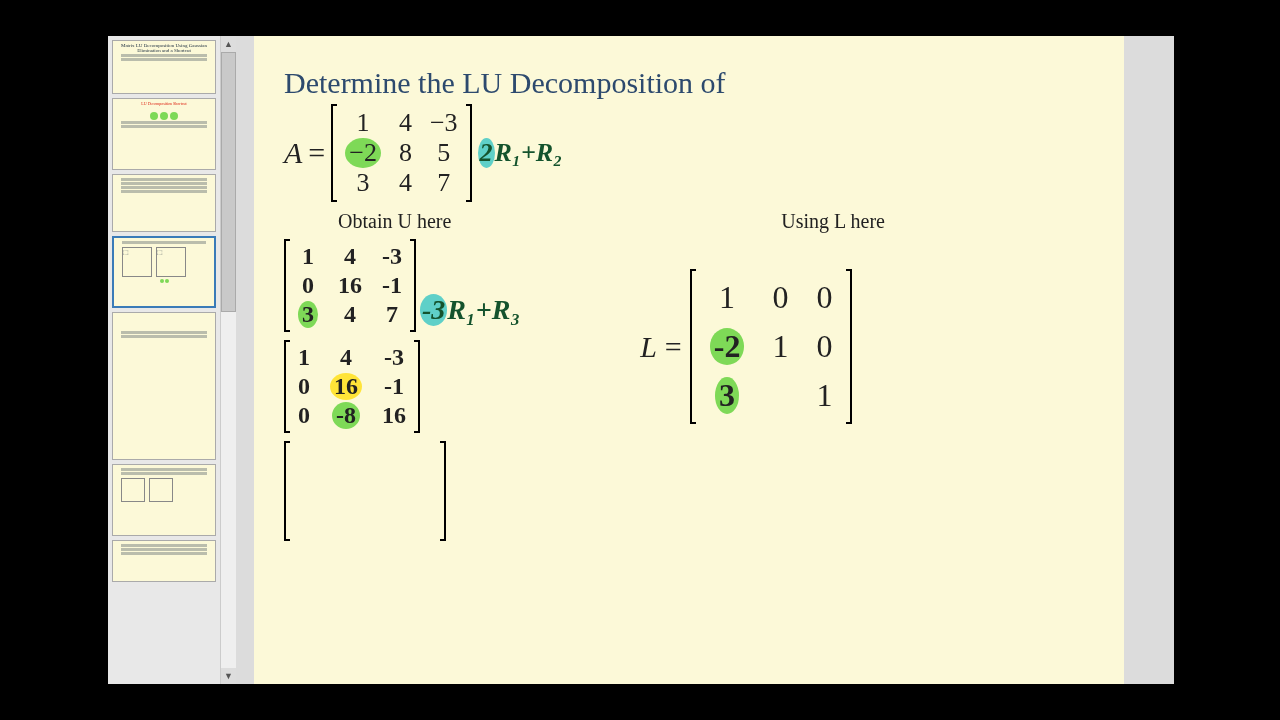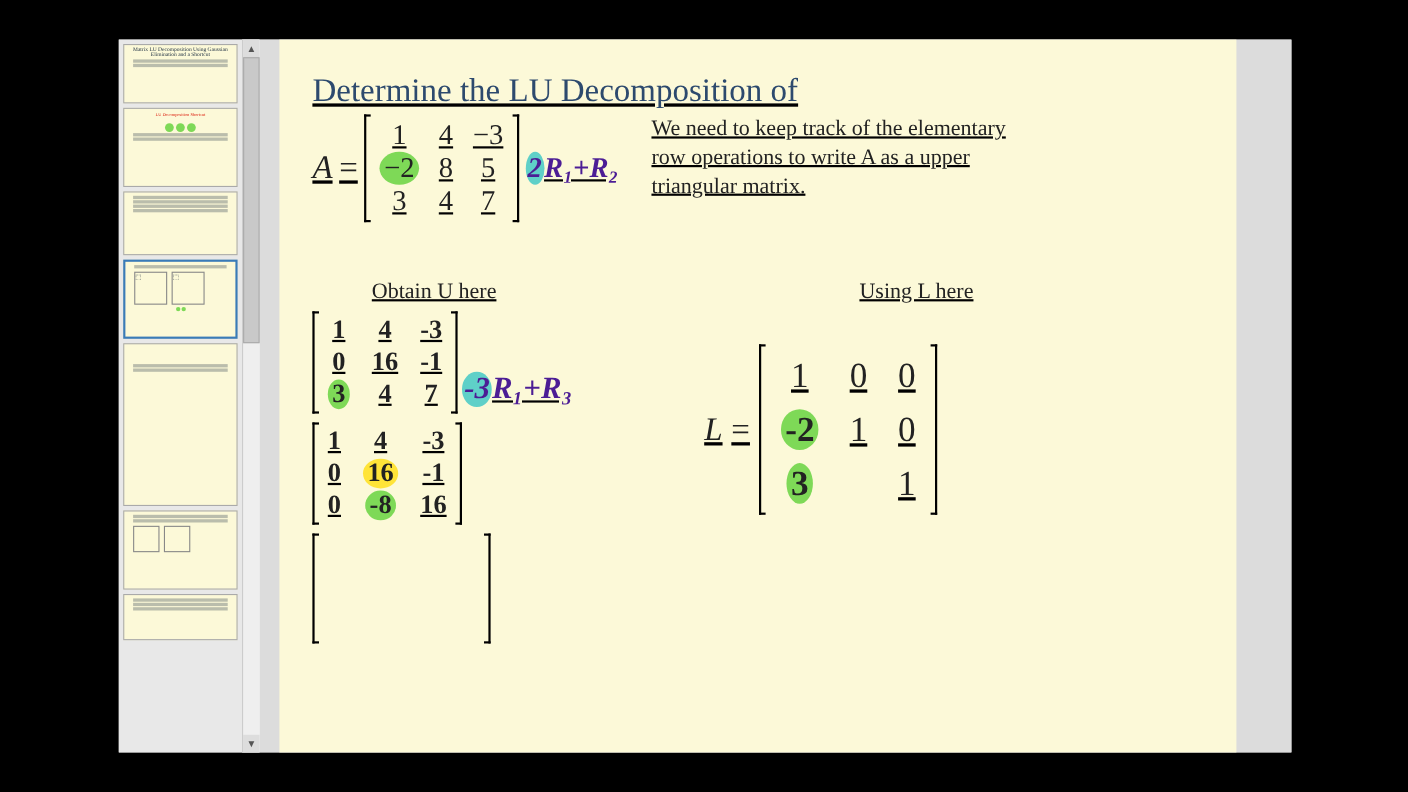--- a/index.html
+++ b/index.html
@@ -77,21 +77,20 @@
     height: 260px;
     background: #c9c9c9;
     border: 1px solid #aaa;
   }
   .main {
     flex: 1;
     background: #dcdcdc;
     display: flex;
     justify-content: flex-start;
     padding-left: 18px;
-    text-decoration: underline;
   }
   .slide {
     width: 870px;
     height: 100%;
     background: #fcf9d8;
     padding: 30px 30px;
     position: relative;
     color: #222;
   }
   .title {
@@ -134,32 +133,32 @@
     display: inline-block;
   }
   .hl-cyan-circ {
     display: inline-block;
     background: #5fd0c8;
     border-radius: 50%;
     padding: 0 2px;
   }
   .red-hand {
     font-family: 'Comic Sans MS', cursive;
-    color: #4c1d95;
+    color: #14532d;
     font-weight: bold;
     font-style: italic;
   }
   .note {
     font-size: 20px;
     color: #222;
     max-width: 340px;
     line-height: 1.3;
   }
   .labels { display: flex; margin-top: 8px;}
-  .lbl { font-size: 20px; margin-top: 44px; }
+  .lbl { font-size: 20px; }
   .workarea { display: flex; gap: 120px; margin-top: 6px; align-items: flex-start;}
   .leftcol { display: flex; flex-direction: column; gap: 8px; }
   .hand-mat {
     display: inline-flex;
     align-items: stretch;
     font-family: 'Comic Sans MS', cursive;
     font-weight: bold;
   }
   .hand-mat .mgrid { font-size: 24px; gap: 2px 20px; }
   .rowop { display: flex; align-items: flex-end; gap: 4px; }
@@ -252,21 +251,20 @@
               <span>3</span>
               <span>4</span>
               <span>7</span>
             </span>
             <span class="br r"></span>
           </span>
           <span class="red-hand" style="font-size:26px">
             <span class="hl-cyan-circ">2</span><span>R₁+R₂</span>
           </span>
         </div>
-        <div class="note">We need to keep track of the elementary row operations to write A as a upper triangular matrix.</div>
       </div>
 
       <div class="labels">
         <div class="lbl" style="margin-left:54px">Obtain U here</div>
         <div class="lbl" style="margin-left:330px">Using L here</div>
       </div>
 
       <div class="workarea">
         <div class="leftcol">
           <div class="rowop">

